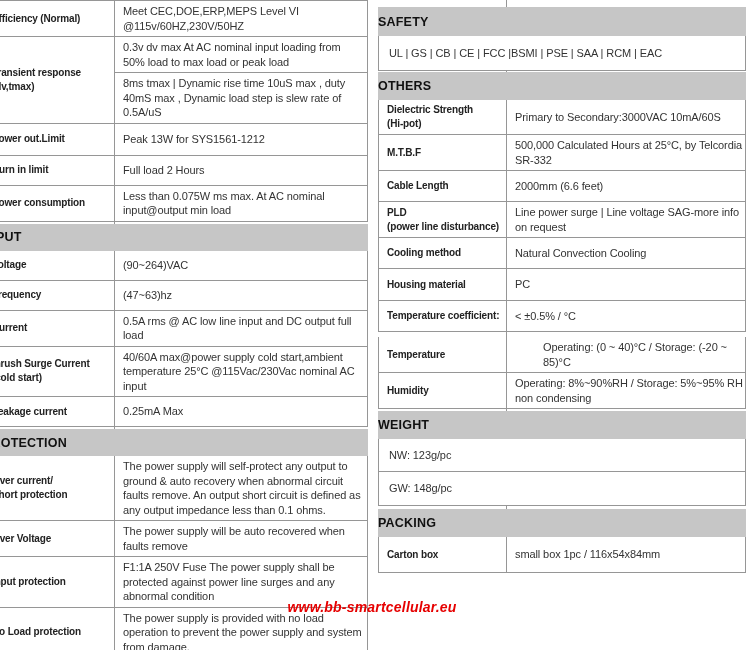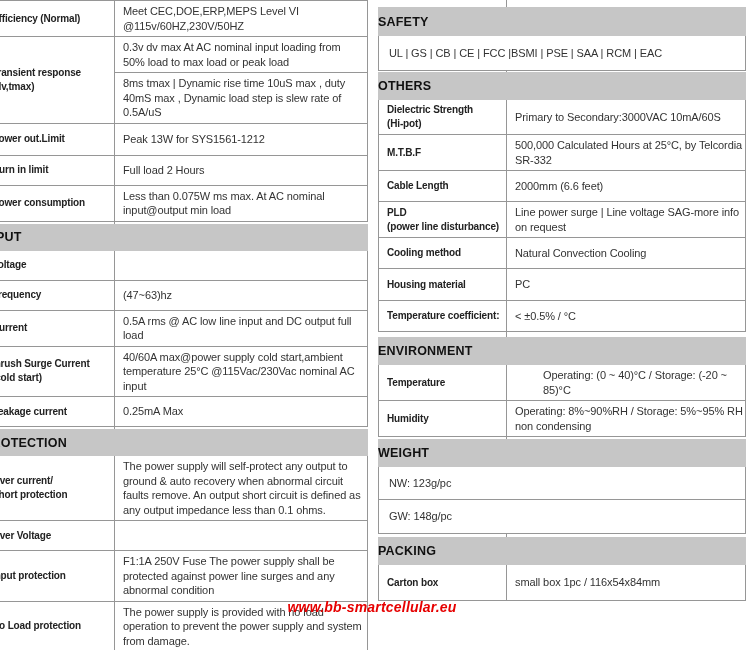--- a/index.html
+++ b/index.html
@@ -94,20 +94,21 @@
     <div class="rowline" style="min-height: 33px;">
       <div class="lbl">Power consumption</div>
       <div class="val">Less than 0.075W ms max. At AC nominal input@output min load</div>
     </div>
     <div class="gap" style="height: 2px;">
       <div class="vline"></div>
     </div>
     <div class="sec" style="height: 27px;">INPUT</div>
     <div class="rowline" style="min-height: 30px;">
       <div class="lbl">Voltage</div>
+      <div class="val">(90~264)VAC</div>
     </div>
     <div class="rowline" style="min-height: 30px;">
       <div class="lbl">Frequency</div>
       <div class="val">(47~63)hz</div>
     </div>
     <div class="rowline" style="min-height: 30px;">
       <div class="lbl">Current</div>
       <div class="val">0.5A rms @ AC low line input and DC output full load</div>
     </div>
     <div class="rowline" style="min-height: 32px;">
@@ -123,20 +124,21 @@
       <div class="vline"></div>
     </div>
     <div class="sec" style="height: 27px;">PROTECTION</div>
     <div class="rowline" style="min-height: 63px;">
       <div class="lbl">Over current/
 Short protection</div>
       <div class="val">The power supply will self-protect any output to ground &amp; auto recovery when abnormal circuit faults remove. An output short circuit is defined as any output impedance less than 0.1 ohms.</div>
     </div>
     <div class="rowline" style="min-height: 30px;">
       <div class="lbl">Over  Voltage</div>
+      <div class="val">The power supply will be auto recovered when faults remove</div>
     </div>
     <div class="rowline" style="min-height: 32px;">
       <div class="lbl">Input protection</div>
       <div class="val">F1:1A 250V Fuse  The power supply shall be  protected against power line surges and any abnormal condition</div>
     </div>
     <div class="rowline" style="min-height: 31px;">
       <div class="lbl">No Load protection</div>
       <div class="val">The power supply is provided with no load operation to prevent the power supply and system from damage.</div>
     </div>
     <div class="rowline" style="min-height: 30px;">
@@ -182,21 +184,20 @@
       <div class="lbl">Housing material</div>
       <div class="val">PC</div>
     </div>
     <div class="rowline" style="min-height: 31px;">
       <div class="lbl">Temperature coefficient:</div>
       <div class="val">&lt; ±0.5% / °C</div>
     </div>
     <div class="gap" style="height: 5px;">
       <div class="vline"></div>
     </div>
-    <div class="sec" style="height: 28px;">ENVIRONMENT</div>
     <div class="rowline" style="min-height: 33px; gap: 28px;">
       <div class="lbl">Temperature</div>
       <div class="val">Operating: (0 ~ 40)°C  / Storage: (-20 ~ 85)°C</div>
     </div>
     <div class="rowline" style="min-height: 33px;">
       <div class="lbl">Humidity</div>
       <div class="val">Operating: 8%~90%RH / Storage: 5%~95% RH non condensing</div>
     </div>
     <div class="gap" style="height: 2px;">
       <div class="vline"></div>

